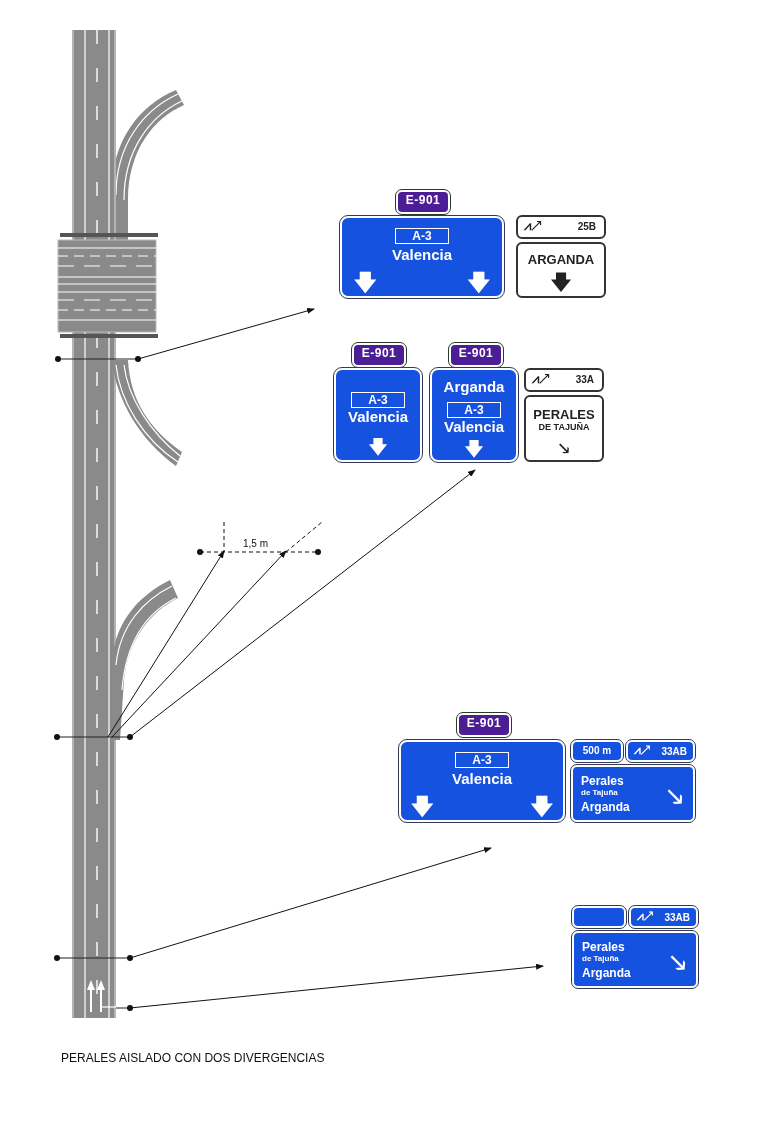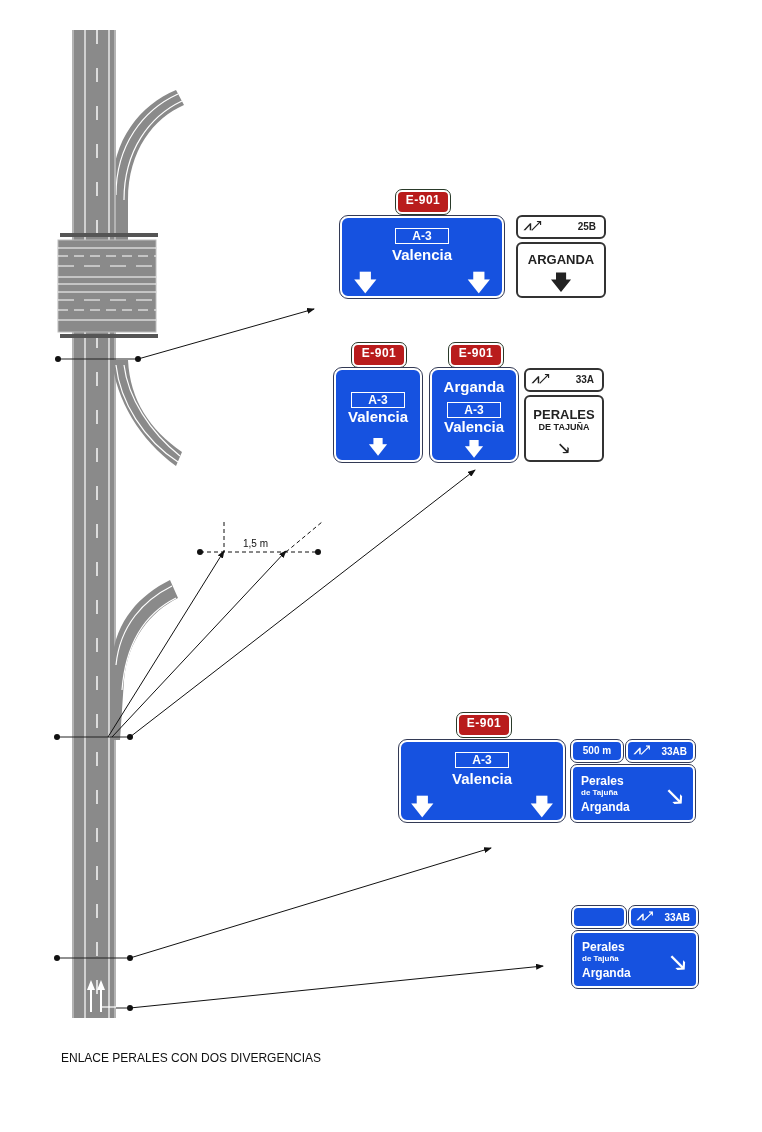--- a/index.html
+++ b/index.html
@@ -1,21 +1,21 @@
 <!DOCTYPE html>
 <html><head>
 <meta charset="utf-8">
 <style>
   html, body { margin: 0; padding: 0; background: #ffffff; }
   body { width: 762px; height: 1132px; position: relative; overflow: hidden; font-family: "Liberation Sans", sans-serif; }
   #canvas { position: absolute; left: 0; top: 0; width: 762px; height: 1132px; }
   .sign { position: absolute; box-sizing: border-box; }
   .blue { background: #1652e0; border: 2px solid #ffffff; outline: 1.5px solid #333a55; border-radius: 8px; color: #fff; }
   .white { background: #ffffff; border: 2px solid #333; border-radius: 7px; color: #222; }
-  .green-tag { position: absolute; background: #b91c1c; color: #fff; border: 2px solid #fff; outline: 1.5px solid #2a3a2a; border-radius: 6px; font-weight: bold; font-size: 12px; text-align: center; line-height: 16px; letter-spacing: 0.5px; }
+  .green-tag { position: absolute; background: #4c1d95; color: #fff; border: 2px solid #fff; outline: 1.5px solid #2a3a2a; border-radius: 6px; font-weight: bold; font-size: 12px; text-align: center; line-height: 16px; letter-spacing: 0.5px; }
   .txt { position: absolute; left: 0; right: 0; text-align: center; font-weight: bold; white-space: nowrap; }
   .boxed { display: inline-block; border: 1.5px solid #fff; padding: 0 16px; line-height: 14px; font-size: 12px; }
   .arrow { position: absolute; font-weight: bold; }
   .panel-top { position: absolute; box-sizing: border-box; border-radius: 6px; }
   .caption { position: absolute; left: 61px; top: 1051px; font-size: 12px; color: #111; }
   .dim { position: absolute; font-size: 10px; color: #111; text-align: right; }
   .leftt { text-align: left; }
 </style>
 </head>
 <body>
@@ -187,13 +187,13 @@
     <span style="position:absolute;right:6px;top:4px;font-size:10px;font-weight:bold;">33AB</span>
   </div>
   <div class="panel-top blue" style="left:0;top:25px;width:126px;height:57px;">
     <div class="txt leftt" style="left:8px;top:7px;font-size:12px;">Perales</div>
     <div class="txt leftt" style="left:8px;top:21px;font-size:8px;">de Tajuña</div>
     <div class="txt leftt" style="left:8px;top:33px;font-size:12px;">Arganda</div>
     <div class="arrow" style="right:10px;top:12px;font-size:24px;">🡖</div>
   </div>
 </div>
 
-<div class="caption">ENLACE PERALES CON DOS DIVERGENCIAS</div>
+<div class="caption">PERALES AISLADO CON DOS DIVERGENCIAS</div>
 
 </body></html>

